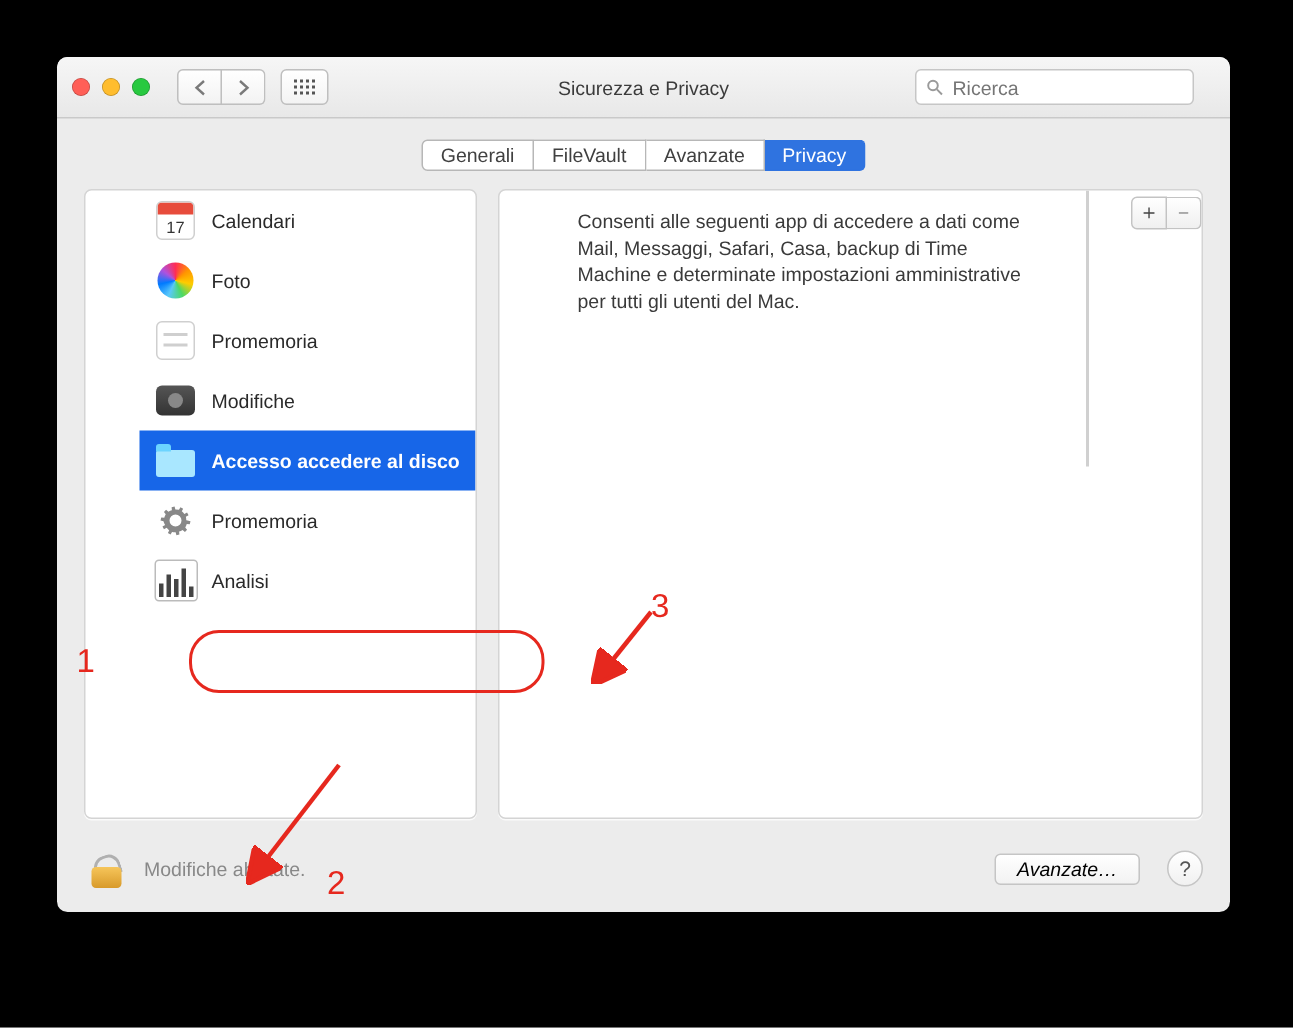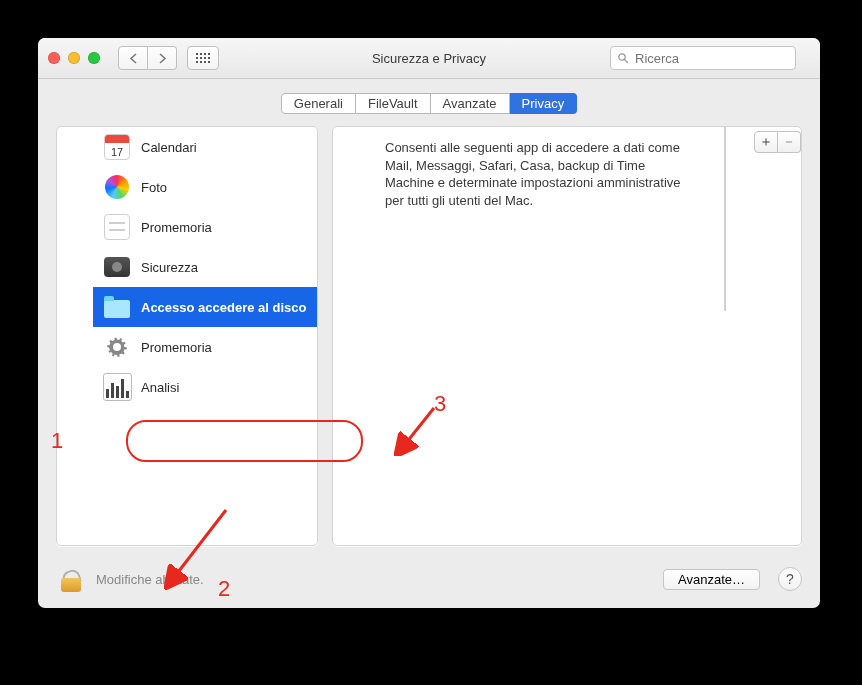--- a/index.html
+++ b/index.html
@@ -256,20 +256,21 @@
 .lock-shackle { position: absolute; top: 3px; left: 8px; width: 14px; height: 12px; border: 2.5px solid #b0b0b0; border-bottom: none; border-radius: 8px 8px 0 0; transform: rotate(-18deg); transform-origin: bottom right; }
 .lock-text { color: #888; }
 .spacer { flex: 1; }
 .adv-btn {
   background: linear-gradient(#ffffff, #f2f2f2);
   border: 1px solid #c5c5c5;
   border-radius: 4px;
   padding: 2px 14px;
   font-size: 13px;
   cursor: pointer;
+  font-style: italic;
 }
 .help {
   width: 22px; height: 22px; border: 1px solid #c5c5c5; border-radius: 50%;
   background: linear-gradient(#fff, #f1f1f1);
   display: flex; align-items: center; justify-content: center;
   font-size: 14px; color: #555; margin-left: 8px; cursor: pointer;
 }
 
 .overlay { position: absolute; inset: 0; pointer-events: none; }
 .ring {
@@ -357,21 +358,21 @@
       <div class="side-item">
         <div class="icon-box">
             <div class="ico-rem"></div>
           </div>
         <span class="lbl">Promemoria</span>
       </div>
       <div class="side-item">
         <div class="icon-box">
             <div class="ico-cam"></div>
           </div>
-        <span class="lbl">Sicurezza</span>
+        <span class="lbl">Modifiche</span>
       </div>
       <div class="side-item selected">
         <div class="icon-box">
             <div class="ico-fold white"></div>
           </div>
         <span class="lbl">Accesso accedere al disco</span>
       </div>
       <div class="side-item">
         <div class="icon-box ico-gear">
             <svg width="24" height="24" viewBox="0 0 24 24">

